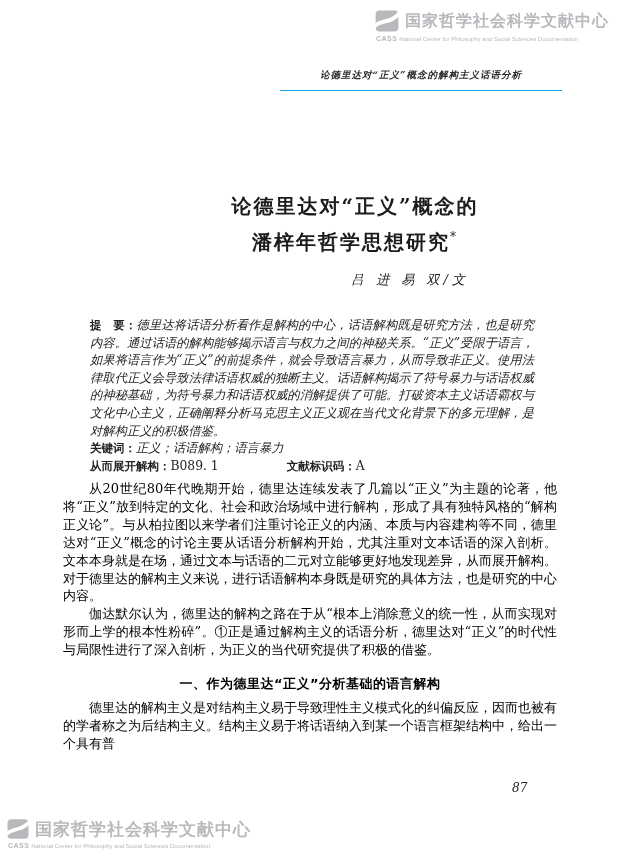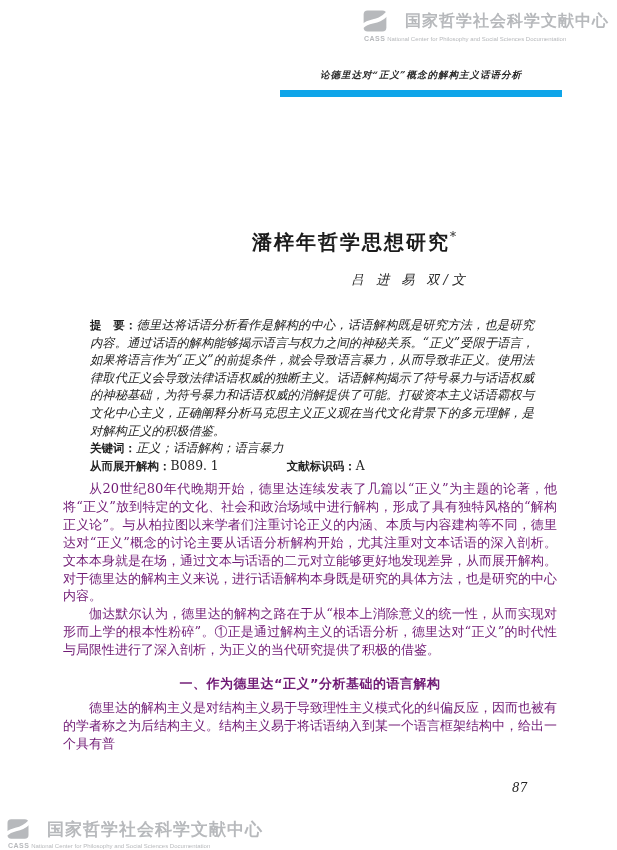--- a/index.html
+++ b/index.html
@@ -7,33 +7,33 @@
   .page {
     width:617px; height:850px; margin:0 auto; position:relative;
     background:#ffffff; overflow:hidden; color:#1f1f1f;
     font-family:"DejaVu Serif","Liberation Serif",serif;
   }
 
   
   .wm { color:#b7b9bc; }
   .wm-top { position:absolute; top:8px; right:8px; }
   .wm-bottom { position:absolute; top:817px; left:6px; }
-  .wm-row { display:flex; align-items:center; gap:17px; }
+  .wm-row { display:flex; align-items:center; gap:5px; }
   .wm-logo svg { display:block; }
   .wm-cn { font-family:"Liberation Sans","DejaVu Sans",sans-serif; font-weight:600; letter-spacing:1px; }
   .wm-top .wm-cn { font-size:16px; }
   .wm-bottom .wm-cn { font-size:17px; }
   .wm-en { font-family:"Liberation Sans","DejaVu Sans",sans-serif; font-size:6px; margin-top:1px; white-space:nowrap; margin-left:2px; }
   .wm-en .wm-abbr { font-weight:bold; font-size:7px; letter-spacing:0.5px; }
 
   
   .running-header {
     position:absolute; top:69px; right:55px; width:282px;
     text-align:center; font-size:9.5px; font-weight:bold; font-style:italic;
-    letter-spacing:1px; padding-bottom:8px; border-bottom:7px solid #0ea5e9;
+    letter-spacing:1px; padding-bottom:8px; border-bottom:1px solid #0ea5e9;
     color:#2a2a2a;
   }
 
   
   .title {
     position:absolute; top:191px; left:135px; width:440px;
     text-align:center; font-size:20px; font-weight:600; line-height:31px;
     letter-spacing:2px; color:#1c1c1c;
   }
   .title sup { font-size:12px; font-weight:400; }
@@ -46,21 +46,21 @@
   .abstract { position:absolute; top:317px; left:90px; width:444px;
     font-size:12.3px; line-height:17.6px; text-align:justify; color:#222; }
   .abstract p { margin:0; }
   .kai { font-style:italic; }
   .lbl { font-family:"DejaVu Sans","Liberation Sans",sans-serif; font-weight:bold;
     font-style:normal; font-size:11.5px; }
   .clc-doc { margin-left:68px; }
 
   
   .body-text { position:absolute; top:480px; left:63px; width:494px;
-    font-size:13px; line-height:17.9px; text-align:justify; color:#701a75; }
+    font-size:13px; line-height:17.9px; text-align:justify; color:#000000; }
   .body-text p { margin:0; text-indent:2em; }
   .section-heading { margin:16px 0 6px; text-align:center; font-size:13px;
     font-weight:bold; font-family:"DejaVu Sans","Liberation Sans",sans-serif;
     letter-spacing:0.5px; }
 
   
   .footnotes { position:absolute; top:712px; left:63px; width:494px;
     font-size:10.5px; line-height:18.5px; font-style:italic; color:#222; }
   .fn-divider { width:115px; border-top:1.5px solid #333; margin-bottom:9px; }
   .footnotes p { margin:0; text-indent:2em; font-style:italic; }
@@ -88,21 +88,21 @@
       <span class="wm-abbr">CASS</span>
       <span>National Center for Philosophy and Social Sciences Documentation</span>
     </div>
   </div>
 
   <div class="running-header">
     <span>论德里达对“正义”概念的解构主义话语分析</span>
   </div>
 
   <h1 class="title">
-    <br>
+    <span>论德里达对“正义”概念的</span><br>
     <span>潘梓年哲学思想研究</span><sup>*</sup>
   </h1>
 
   <div class="author">吕 进 易 双/文</div>
 
   <div class="abstract">
     <p><b class="lbl">提　要：</b><span class="kai">德里达将话语分析看作是解构的中心，话语解构既是研究方法，也是研究内容。通过话语的解构能够揭示语言与权力之间的神秘关系。“正义”受限于语言，如果将语言作为“正义”的前提条件，就会导致语言暴力，从而导致非正义。使用法律取代正义会导致法律话语权威的独断主义。话语解构揭示了符号暴力与话语权威的神秘基础，为符号暴力和话语权威的消解提供了可能。打破资本主义话语霸权与文化中心主义，正确阐释分析马克思主义正义观在当代文化背景下的多元理解，是对解构正义的积极借鉴。</span></p>
     <p><b class="lbl">关键词：</b><span class="kai">正义；话语解构；语言暴力</span></p>
     <p><b class="lbl">从而展开解构：</b><span>B089. 1</span><b class="lbl clc-doc">文献标识码：</b><span>A</span></p>
   </div>

